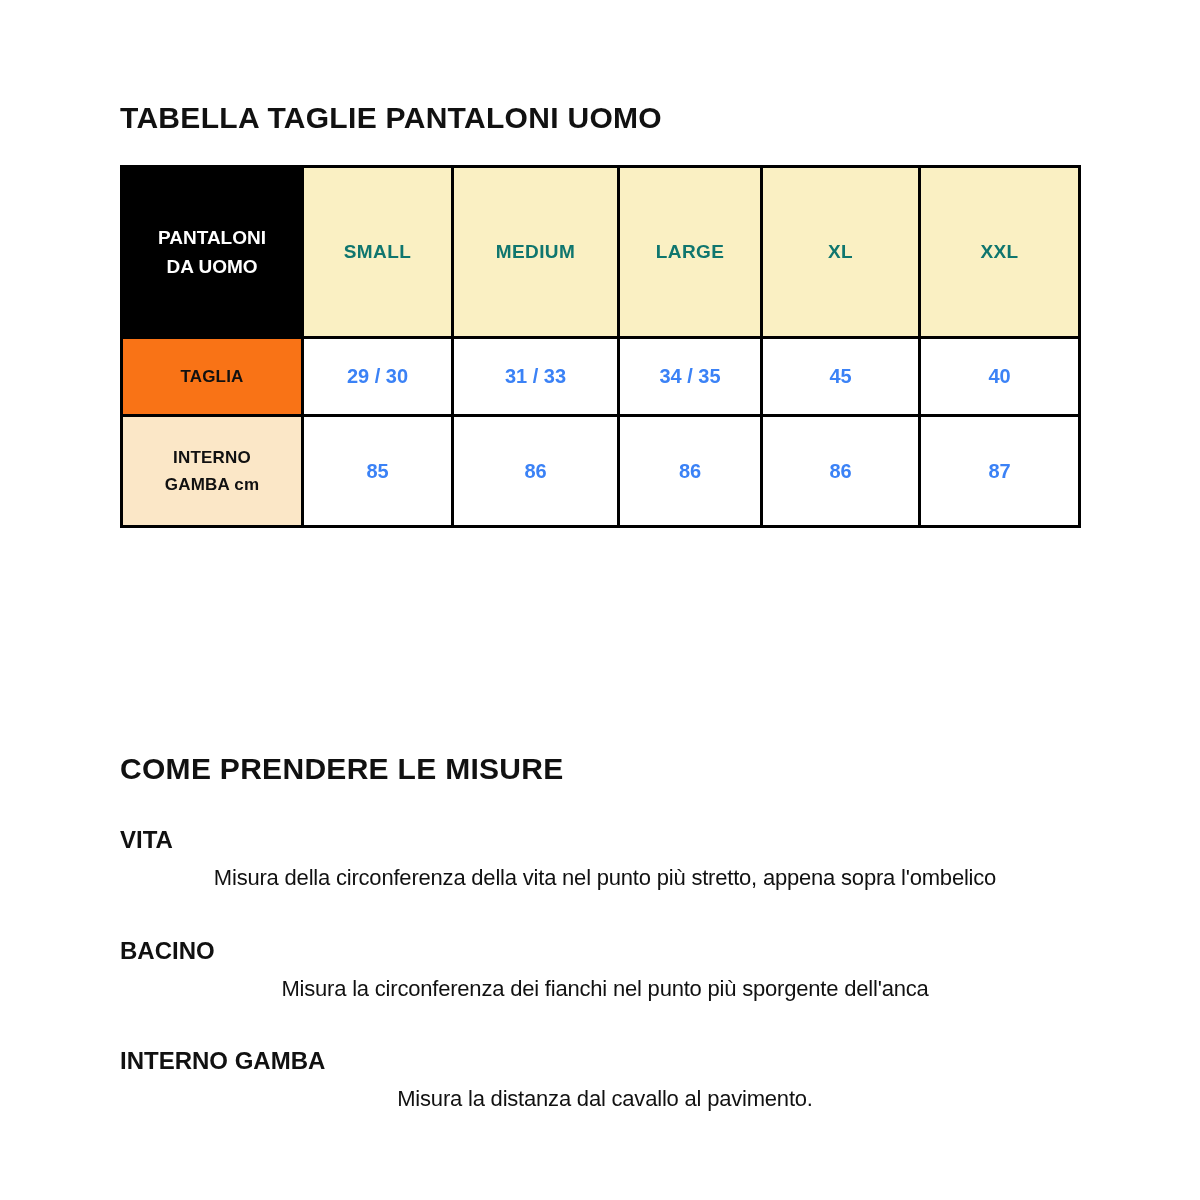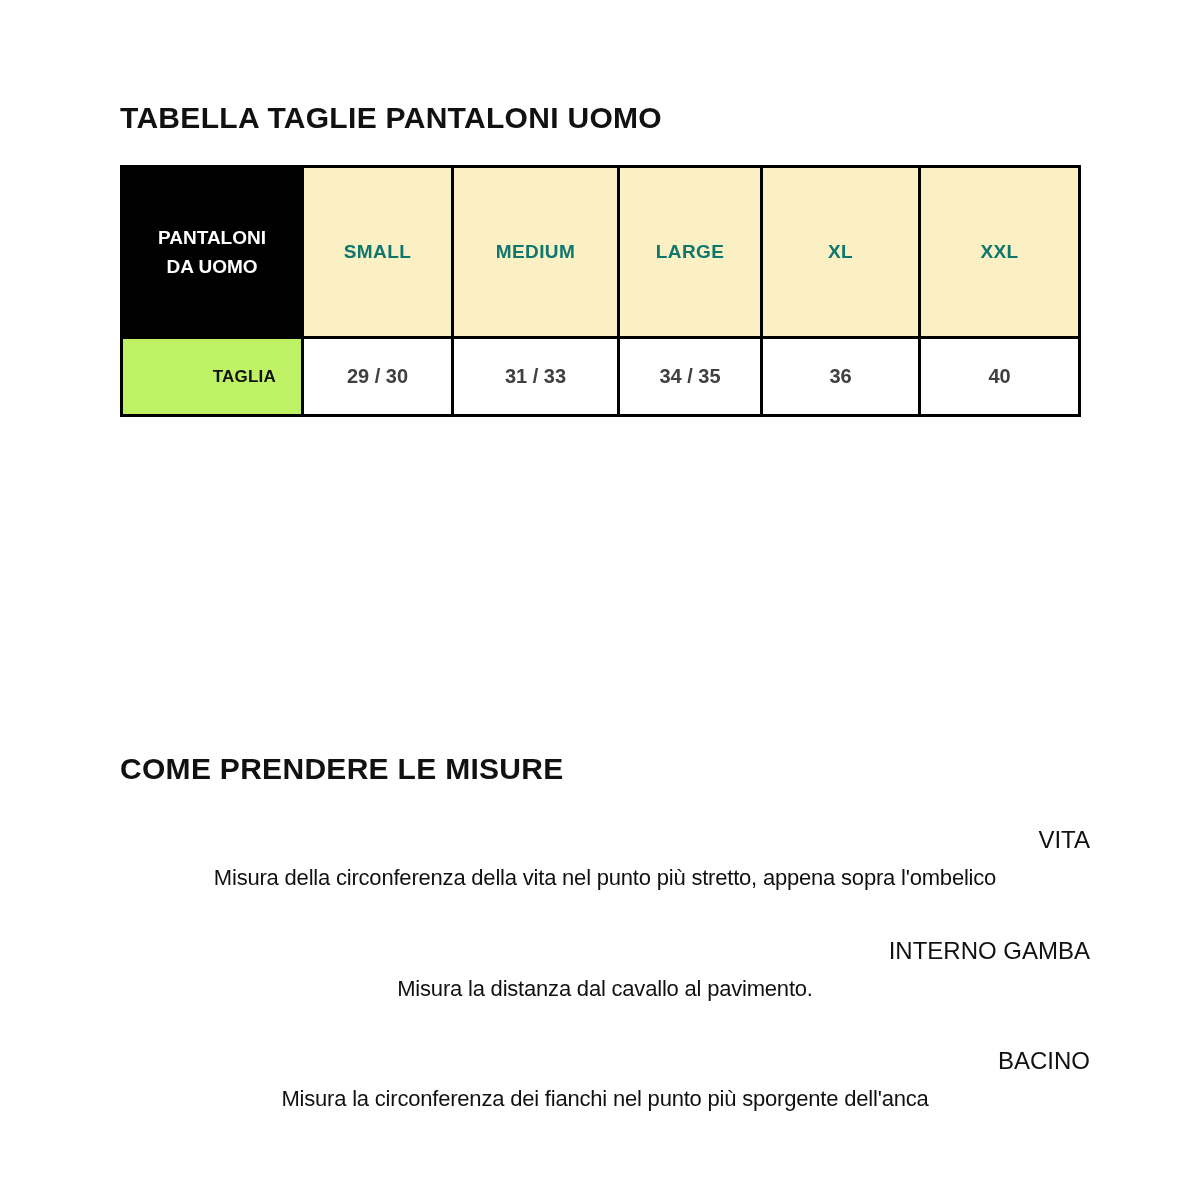--- a/index.html
+++ b/index.html
@@ -62,49 +62,47 @@
   }
   th.row-label {
     background: #FBE7C7;
     color: #111111;
     font-size: 17px;
     font-weight: bold;
     line-height: 1.6;
     letter-spacing: 0.2px;
   }
   th.row-label.first {
-    background: #bef264;
-    text-align: right;
+    background: #f97316;
   }
   td.data-cell {
     background: #ffffff;
-    color: #404040;
+    color: #3b82f6;
     font-size: 20px;
     font-weight: bold;
     line-height: 1.55;
   }
 
   .measure-guide {
     position: absolute;
     left: 120px;
     top: 752px;
     width: 970px;
   }
   .guide-heading {
     font-size: 30px;
     font-weight: bold;
     letter-spacing: 0.3px;
     margin-bottom: 40px;
   }
   .guide-item { margin-bottom: 44px; }
   .guide-term {
     font-size: 24px;
-    font-weight: normal;
+    font-weight: bold;
     margin-bottom: 9px;
-    text-align: right;
   }
   .guide-desc {
     font-size: 22px;
     font-weight: normal;
     letter-spacing: -0.2px;
     line-height: 1.35;
     text-align: center;
   }
 </style>
 </head>
@@ -131,39 +129,47 @@
         <th class="col-header">MEDIUM</th>
         <th class="col-header">LARGE</th>
         <th class="col-header">XL</th>
         <th class="col-header">XXL</th>
       </tr>
       <tr class="row-taglia">
         <th class="row-label first">TAGLIA</th>
         <td class="data-cell">29 / 30</td>
         <td class="data-cell">31 / 33</td>
         <td class="data-cell">34 / 35</td>
-        <td class="data-cell">36</td>
+        <td class="data-cell">45</td>
         <td class="data-cell">40</td>
+      </tr>
+      <tr class="row-interno">
+        <th class="row-label">INTERNO GAMBA cm</th>
+        <td class="data-cell">85</td>
+        <td class="data-cell">86</td>
+        <td class="data-cell">86</td>
+        <td class="data-cell">86</td>
+        <td class="data-cell">87</td>
       </tr>
     </tbody>
       </table>
   </div>
 
   <div class="measure-guide">
     <div class="guide-heading">COME PRENDERE LE MISURE</div>
 
     <div class="guide-item">
       <div class="guide-term">VITA</div>
       <div class="guide-desc">Misura della circonferenza della vita nel punto più stretto, appena sopra l'ombelico</div>
     </div>
 
     <div class="guide-item">
-      <div class="guide-term">INTERNO GAMBA</div>
-      <div class="guide-desc">Misura la distanza dal cavallo al pavimento.</div>
+      <div class="guide-term">BACINO</div>
+      <div class="guide-desc">Misura la circonferenza dei fianchi nel punto più sporgente dell'anca</div>
     </div>
 
     <div class="guide-item">
-      <div class="guide-term">BACINO</div>
-      <div class="guide-desc">Misura la circonferenza dei fianchi nel punto più sporgente dell'anca</div>
+      <div class="guide-term">INTERNO GAMBA</div>
+      <div class="guide-desc">Misura la distanza dal cavallo al pavimento.</div>
     </div>
   </div>
 
 </div>
 
 </body></html>

